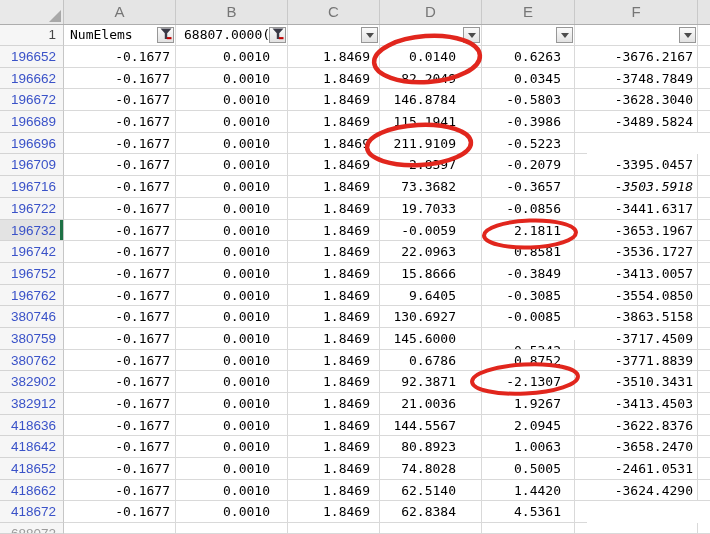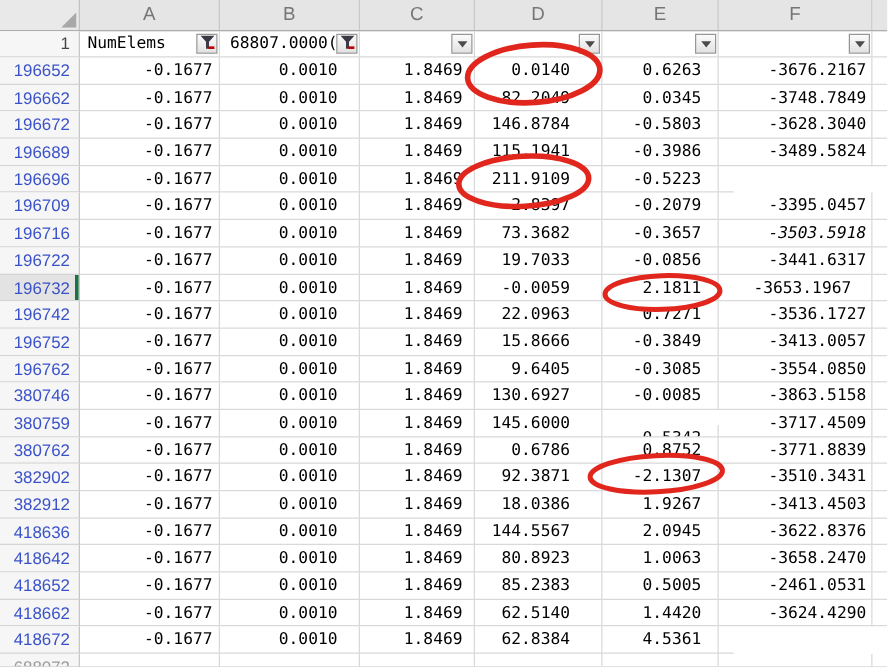--- a/index.html
+++ b/index.html
@@ -187,30 +187,30 @@
         <div class="cell" style="width: 123px; padding-right: 4px;">-3441.6317</div>
         <div class="spacer-cell"></div>
       </div>
       <div class="row">
         <div class="rowhead active">196732</div>
         <div class="cell" style="width: 112px; padding-right: 5px;">-0.1677</div>
         <div class="cell" style="width: 112px; padding-right: 17px;">0.0010</div>
         <div class="cell" style="width: 92px; padding-right: 9px;">1.8469</div>
         <div class="cell" style="width: 102px; padding-right: 25px;">-0.0059</div>
         <div class="cell" style="width: 93px; padding-right: 13px;">2.1811</div>
-        <div class="cell" style="width: 123px; padding-right: 16px;">-3653.1967</div>
+        <div class="cell" style="width: 123px; padding-right: 4px;">-3653.1967</div>
         <div class="spacer-cell"></div>
       </div>
       <div class="row">
         <div class="rowhead">196742</div>
         <div class="cell" style="width: 112px; padding-right: 5px;">-0.1677</div>
         <div class="cell" style="width: 112px; padding-right: 17px;">0.0010</div>
         <div class="cell" style="width: 92px; padding-right: 9px;">1.8469</div>
         <div class="cell" style="width: 102px; padding-right: 25px;">22.0963</div>
-        <div class="cell" style="width: 93px; padding-right: 13px;">0.7271</div>
+        <div class="cell" style="width: 93px; padding-right: 13px;">0.8581</div>
         <div class="cell" style="width: 123px; padding-right: 4px;">-3536.1727</div>
         <div class="spacer-cell"></div>
       </div>
       <div class="row">
         <div class="rowhead">196752</div>
         <div class="cell" style="width: 112px; padding-right: 5px;">-0.1677</div>
         <div class="cell" style="width: 112px; padding-right: 17px;">0.0010</div>
         <div class="cell" style="width: 92px; padding-right: 9px;">1.8469</div>
         <div class="cell" style="width: 102px; padding-right: 25px;">15.8666</div>
         <div class="cell" style="width: 93px; padding-right: 13px;">-0.3849</div>
@@ -265,21 +265,21 @@
         <div class="cell" style="width: 102px; padding-right: 25px;">92.3871</div>
         <div class="cell" style="width: 93px; padding-right: 13px;">-2.1307</div>
         <div class="cell" style="width: 123px; padding-right: 4px;">-3510.3431</div>
         <div class="spacer-cell"></div>
       </div>
       <div class="row">
         <div class="rowhead">382912</div>
         <div class="cell" style="width: 112px; padding-right: 5px;">-0.1677</div>
         <div class="cell" style="width: 112px; padding-right: 17px;">0.0010</div>
         <div class="cell" style="width: 92px; padding-right: 9px;">1.8469</div>
-        <div class="cell" style="width: 102px; padding-right: 25px;">18.0386</div>
+        <div class="cell" style="width: 102px; padding-right: 25px;">21.0036</div>
         <div class="cell" style="width: 93px; padding-right: 13px;">1.9267</div>
         <div class="cell" style="width: 123px; padding-right: 4px;">-3413.4503</div>
         <div class="spacer-cell"></div>
       </div>
       <div class="row">
         <div class="rowhead">418636</div>
         <div class="cell" style="width: 112px; padding-right: 5px;">-0.1677</div>
         <div class="cell" style="width: 112px; padding-right: 17px;">0.0010</div>
         <div class="cell" style="width: 92px; padding-right: 9px;">1.8469</div>
         <div class="cell" style="width: 102px; padding-right: 25px;">144.5567</div>
@@ -295,21 +295,21 @@
         <div class="cell" style="width: 102px; padding-right: 25px;">80.8923</div>
         <div class="cell" style="width: 93px; padding-right: 13px;">1.0063</div>
         <div class="cell" style="width: 123px; padding-right: 4px;">-3658.2470</div>
         <div class="spacer-cell"></div>
       </div>
       <div class="row">
         <div class="rowhead">418652</div>
         <div class="cell" style="width: 112px; padding-right: 5px;">-0.1677</div>
         <div class="cell" style="width: 112px; padding-right: 17px;">0.0010</div>
         <div class="cell" style="width: 92px; padding-right: 9px;">1.8469</div>
-        <div class="cell" style="width: 102px; padding-right: 25px;">85.2383</div>
+        <div class="cell" style="width: 102px; padding-right: 25px;">74.8028</div>
         <div class="cell" style="width: 93px; padding-right: 13px;">0.5005</div>
         <div class="cell" style="width: 123px; padding-right: 4px;">-2461.0531</div>
         <div class="spacer-cell"></div>
       </div>
       <div class="row">
         <div class="rowhead">418662</div>
         <div class="cell" style="width: 112px; padding-right: 5px;">-0.1677</div>
         <div class="cell" style="width: 112px; padding-right: 17px;">0.0010</div>
         <div class="cell" style="width: 92px; padding-right: 9px;">1.8469</div>
         <div class="cell" style="width: 102px; padding-right: 25px;">62.5140</div>

